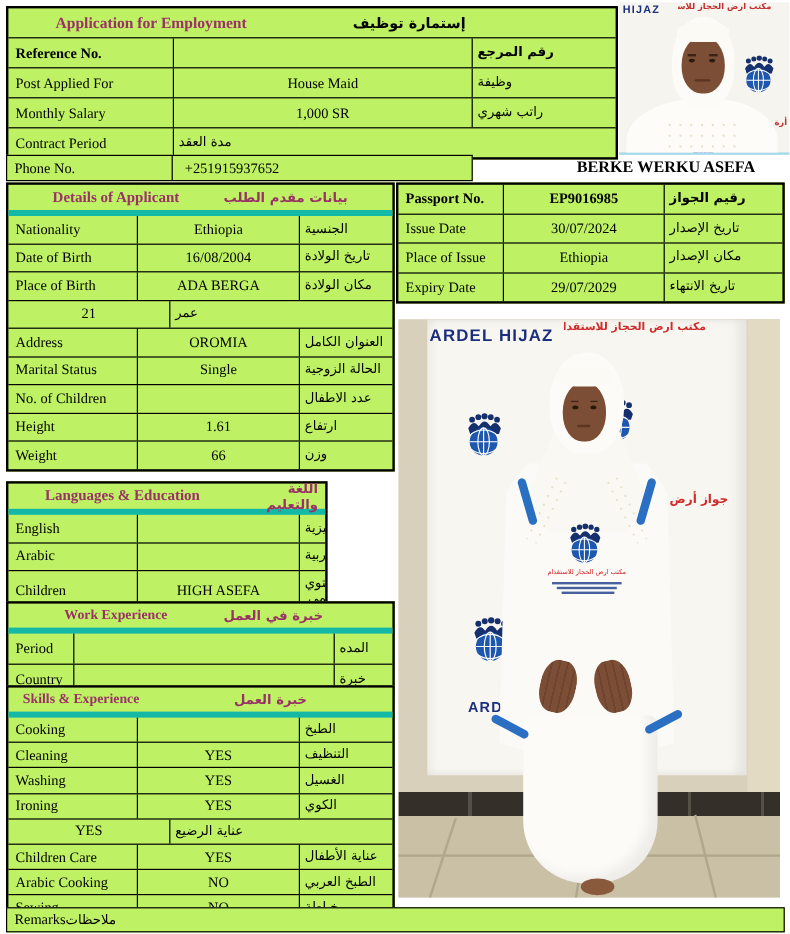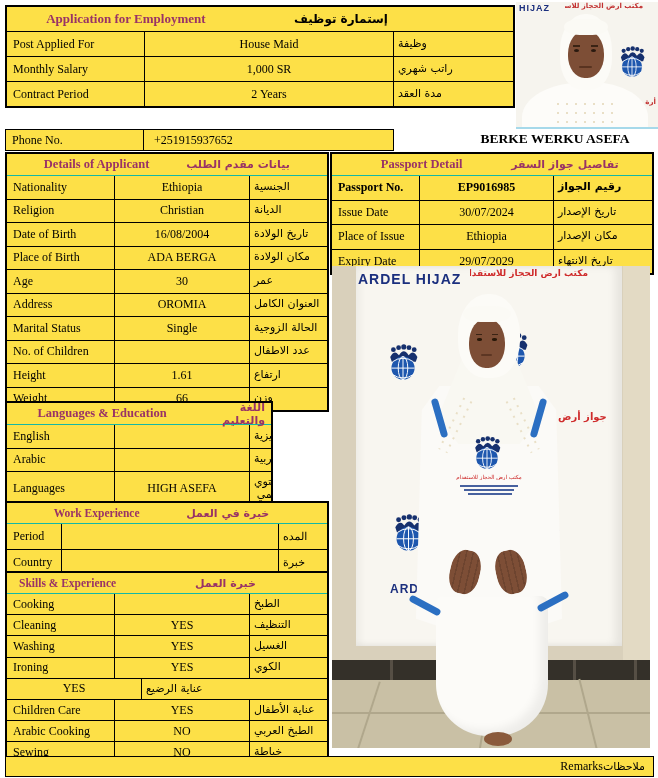--- a/index.html
+++ b/index.html
@@ -1,19 +1,19 @@
 <!DOCTYPE html>
 <html><head>
 <meta charset="utf-8">
 <style>
   html,body{margin:0;padding:0;background:#fff;}
   #page{position:relative;width:658px;height:778px;background:#fff;overflow:hidden;
         font-family:"Liberation Serif",serif;color:#000;font-size:12px;}
-  .tbl{position:absolute;border:2px solid #000;background:#fde047;box-sizing:border-box;}
-  .hdr{display:flex;align-items:center;border-bottom:1px solid #14b8a6;font-weight:bold;}
+  .tbl{position:absolute;border:2px solid #000;background:#bef264;box-sizing:border-box;}
+  .hdr{display:flex;align-items:center;border-bottom:5px solid #14b8a6;font-weight:bold;}
   .hdr .h-en{color:#993366;display:flex;justify-content:center;font-size:12.5px;}
   .hdr .h-ar{color:#993366;display:flex;justify-content:flex-end;padding-right:6px;
              font-family:"DejaVu Sans",sans-serif;font-size:11px;direction:rtl;}
   .row{display:flex;border-bottom:1px solid #000;}
   .row:last-child{border-bottom:none;}
   .c{border-right:1px solid #000;display:flex;align-items:center;overflow:hidden;
      box-sizing:border-box;padding:0 4px;}
   .c:last-child{border-right:none;}
   .c.lab{justify-content:flex-start;padding-left:6px;}
   .c.val{justify-content:center;}
@@ -58,21 +58,21 @@
   #work .row{height:25px;}
   #work .c1{width:55px;}#work .c2{width:217px;}#work .c3{flex:1;font-family:Liberation Serif, serif;}
 
   #skills{left:5px;top:571px;width:324px;}
   #skills .hdr{height:20px;}
   #skills .h-en{flex:0 0 55%;justify-content:flex-start;padding-left:12px;font-size:11.5px;}
   #skills .h-ar{flex:1;}
   #skills .row{height:20.2px;}
 
   #remarks-row{left:5px;top:756px;width:649px;height:21px;border-width:1.5px;
-               display:flex;align-items:center;justify-content:flex-end;}
+               display:flex;align-items:center;justify-content:flex-start;}
   #remarks-row .r-en{padding-left:6px;font-size:12px;}
   #remarks-row .r-ar{padding-right:8px;font-family:"DejaVu Sans",sans-serif;font-size:11px;direction:rtl;}
 
   
   #passport{left:330px;top:152px;width:324px;}
   #passport .hdr{height:21px;}
   #passport .h-en{flex:0 0 56%;}
   #passport .h-ar{flex:1;}
   #passport .row{height:23.5px;}
   #passport .c1{width:88px;}#passport .c2{width:134px;}#passport .c3{flex:1;}
@@ -171,36 +171,40 @@
 <body>
 
 <div id="page">
 
   <div id="top-table" class="tbl">
     <div class="hdr">
       <div class="h-en">Application for Employment</div>
       <div class="h-ar">إستمارة توظيف</div>
     </div>
 
+      <div class="row bold">
+        <div class="c c1 lab">Reference No.</div>
+        <div class="c c2 val"></div>
+        <div class="c c3 ar">رقم المرجع</div>
+      </div>
 
       <div class="row">
         <div class="c c1 lab">Post Applied For</div>
         <div class="c c2 val">House Maid</div>
         <div class="c c3 ar">وظيفة</div>
       </div>
 
       <div class="row">
         <div class="c c1 lab">Monthly Salary</div>
         <div class="c c2 val">1,000 SR</div>
         <div class="c c3 ar">راتب شهري</div>
       </div>
 
       <div class="row">
         <div class="c c1 lab">Contract Period</div>
-        <div class="c c2 val">2 Years</div>
         <div class="c c3 ar">مدة العقد</div>
       </div>
     </div>
 
   <div id="phone-row" class="tbl">
     <div class="c c1 lab">Phone No.</div>
     <div class="c c2 val">+251915937652</div>
   </div>
 
   <div id="applicant-name">BERKE WERKU ASEFA</div>
@@ -266,41 +270,35 @@
       <div class="h-en">Details of Applicant</div>
       <div class="h-ar">بيانات مقدم الطلب</div>
     </div>
 
       <div class="row">
         <div class="c c1 lab">Nationality</div>
         <div class="c c2 val">Ethiopia</div>
         <div class="c c3 ar">الجنسية</div>
       </div>
 
-      <div class="row">
-        <div class="c c1 lab">Religion</div>
-        <div class="c c2 val">Christian</div>
-        <div class="c c3 ar">الديانة</div>
-      </div>
 
       <div class="row">
         <div class="c c1 lab">Date of Birth</div>
         <div class="c c2 val">16/08/2004</div>
         <div class="c c3 ar">تاريخ الولادة</div>
       </div>
 
       <div class="row">
         <div class="c c1 lab">Place of Birth</div>
         <div class="c c2 val">ADA BERGA</div>
         <div class="c c3 ar">مكان الولادة</div>
       </div>
 
       <div class="row">
-        <div class="c c1 lab">Age</div>
-        <div class="c c2 val">30</div>
+        <div class="c c2 val">21</div>
         <div class="c c3 ar">عمر</div>
       </div>
 
       <div class="row">
         <div class="c c1 lab">Address</div>
         <div class="c c2 val">OROMIA</div>
         <div class="c c3 ar">العنوان الكامل</div>
       </div>
 
       <div class="row">
@@ -322,24 +320,20 @@
       </div>
 
       <div class="row">
         <div class="c c1 lab">Weight</div>
         <div class="c c2 val">66</div>
         <div class="c c3 ar">وزن</div>
       </div>
     </div>
 
   <div id="passport" class="tbl">
-    <div class="hdr">
-      <div class="h-en">Passport Detail</div>
-      <div class="h-ar">تفاصيل جواز السفر</div>
-    </div>
 
       <div class="row bold">
         <div class="c c1 lab">Passport No.</div>
         <div class="c c2 val">EP9016985</div>
         <div class="c c3 ar">رقيم الجواز</div>
       </div>
 
       <div class="row">
         <div class="c c1 lab">Issue Date</div>
         <div class="c c2 val">30/07/2024</div>
@@ -371,21 +365,21 @@
         <div class="c c3 ar">الإنجليزية</div>
       </div>
 
       <div class="row">
         <div class="c c1 lab">Arabic</div>
         <div class="c c2 val"></div>
         <div class="c c3 ar">العربية</div>
       </div>
 
       <div class="row" style="height: 33px;">
-        <div class="c c1 lab">Languages</div>
+        <div class="c c1 lab">Children</div>
         <div class="c c2 val">HIGH ASEFA</div>
         <div class="c c3 ar">المستوي التعليمي</div>
       </div>
     </div>
 
   <div id="work" class="tbl">
     <div class="hdr">
       <div class="h-en">Work Experience</div>
       <div class="h-ar">خبرة في العمل</div>
     </div>

